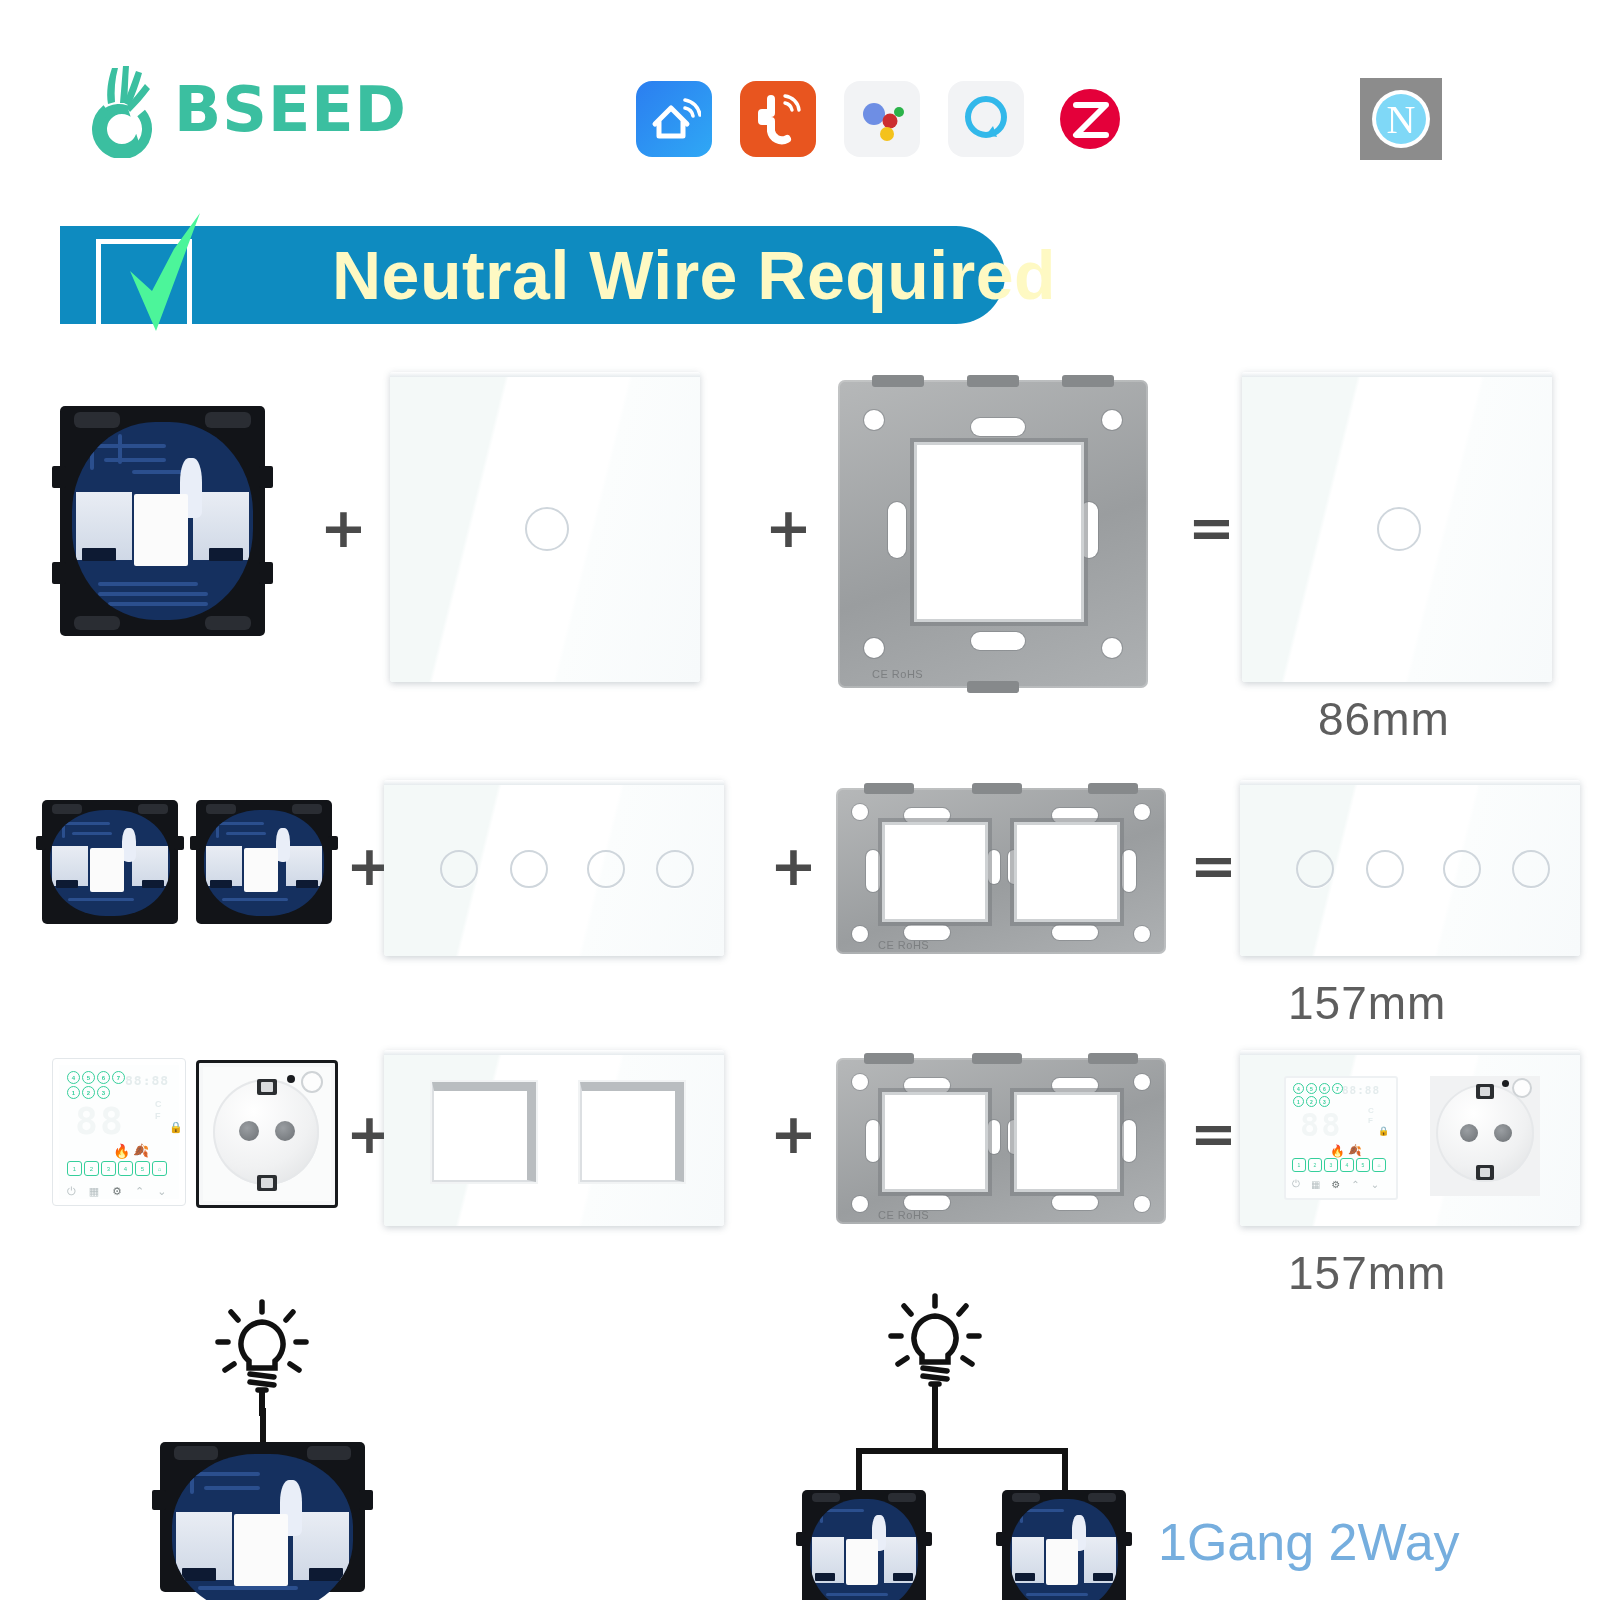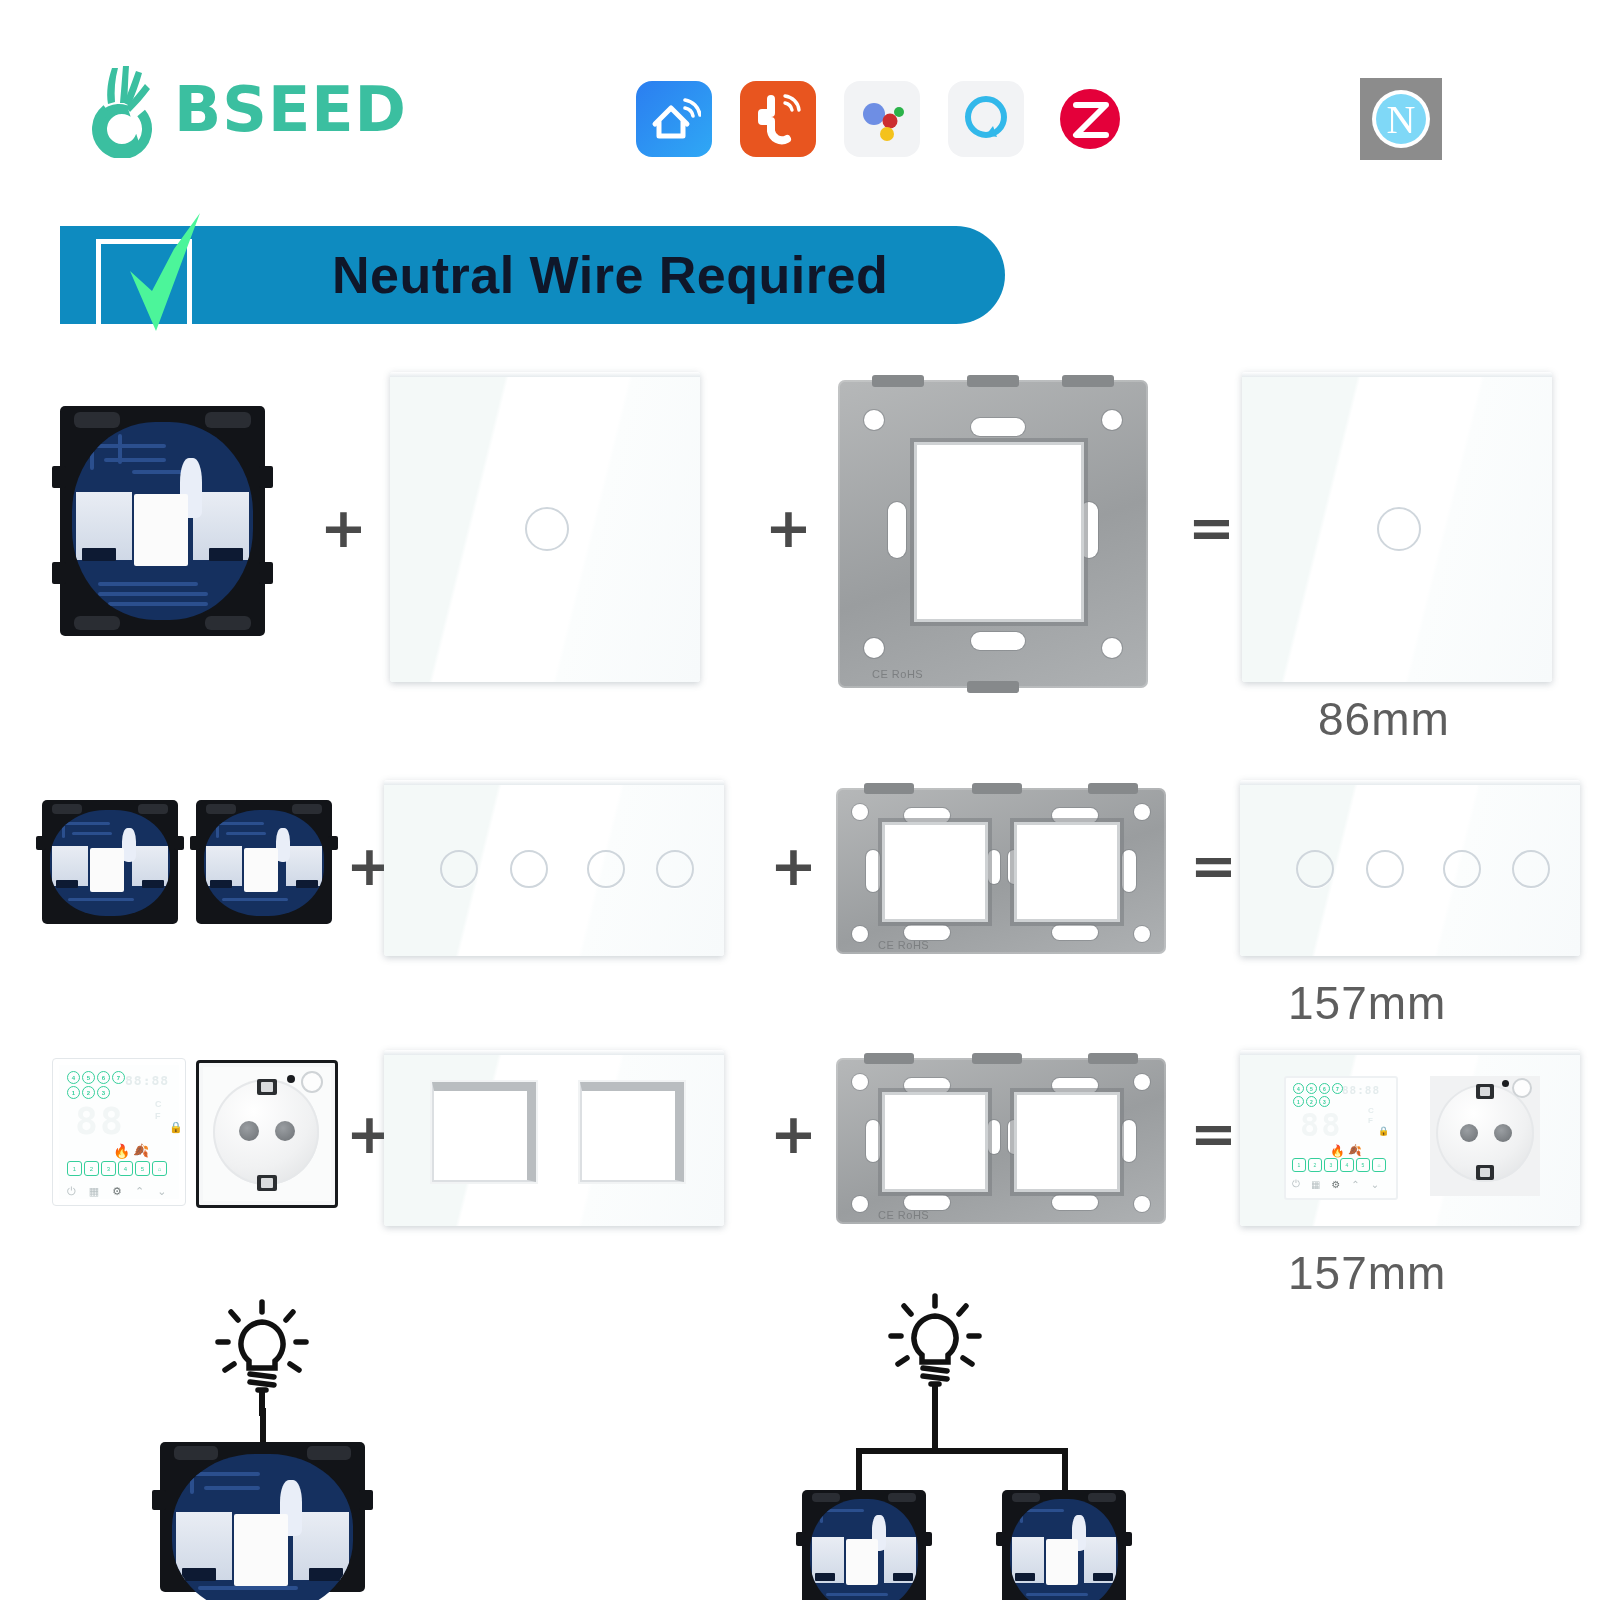--- a/index.html
+++ b/index.html
@@ -26,21 +26,21 @@
   .badge-alexa{background:#f2f3f5;}
   .badge-zigbee{width:280px;height:76px;display:flex;align-items:center;gap:14px;}
   .badge-n{width:82px;height:82px;background:#8c8c8c;display:flex;align-items:center;justify-content:center;border-radius:0;}
   .zb-text{font-size:52px;font-weight:700;color:#0a0a0a;letter-spacing:-1px;
            font-family:"DejaVu Sans",sans-serif;}
 
   
   .banner{position:absolute;left:60px;top:226px;width:945px;height:98px;
           background:#0e8bc0;border-radius:0 49px 49px 0;}
   .banner-text{position:absolute;left:272px;top:50%;transform:translateY(-50%);
-               color:#0f172a;font-size:52px;font-weight:700;letter-spacing:0.5px;
+               color:#fef9c3;font-size:68px;font-weight:700;letter-spacing:0.5px;
                white-space:nowrap;}
   .check-wrap{position:absolute;left:96px;top:213px;width:124px;height:126px;}
   .check-box{position:absolute;left:0;top:26px;width:96px;height:96px;
              border:5px solid #ffffff;box-sizing:border-box;}
 
   
   .row{position:absolute;left:0;width:1600px;}
   .op{position:absolute;color:#4a4a4a;font-size:56px;font-weight:700;line-height:1;
       font-family:"DejaVu Sans",sans-serif;}
   .size-label{position:absolute;color:#5e5e5e;font-size:46px;letter-spacing:1px;}
@@ -590,16 +590,17 @@
           <div class="pcb-trace" style="left:16px;top:94px;width:62px;height:3px;"></div>
           <div class="pcb-pad" style="left:2px;top:38px;width:32px;height:46px;"></div>
           <div class="pcb-pad" style="right:2px;top:38px;width:32px;height:46px;"></div>
           <div class="pcb-cap" style="left:62px;top:16px;width:14px;height:36px;"></div>
           <div class="pcb-relay" style="left:36px;top:40px;width:32px;height:46px;"></div>
           <div class="pcb-term" style="left:5px;top:74px;width:20px;height:8px;"></div>
           <div class="pcb-term" style="right:5px;top:74px;width:20px;height:8px;"></div>
         </div>
       </div>
 
+      <div class="way-label" style="left:368px;top:222px;">1Gang 2Way</div>
     </div>
   </div>
 
 </div>
 
 </body></html>

